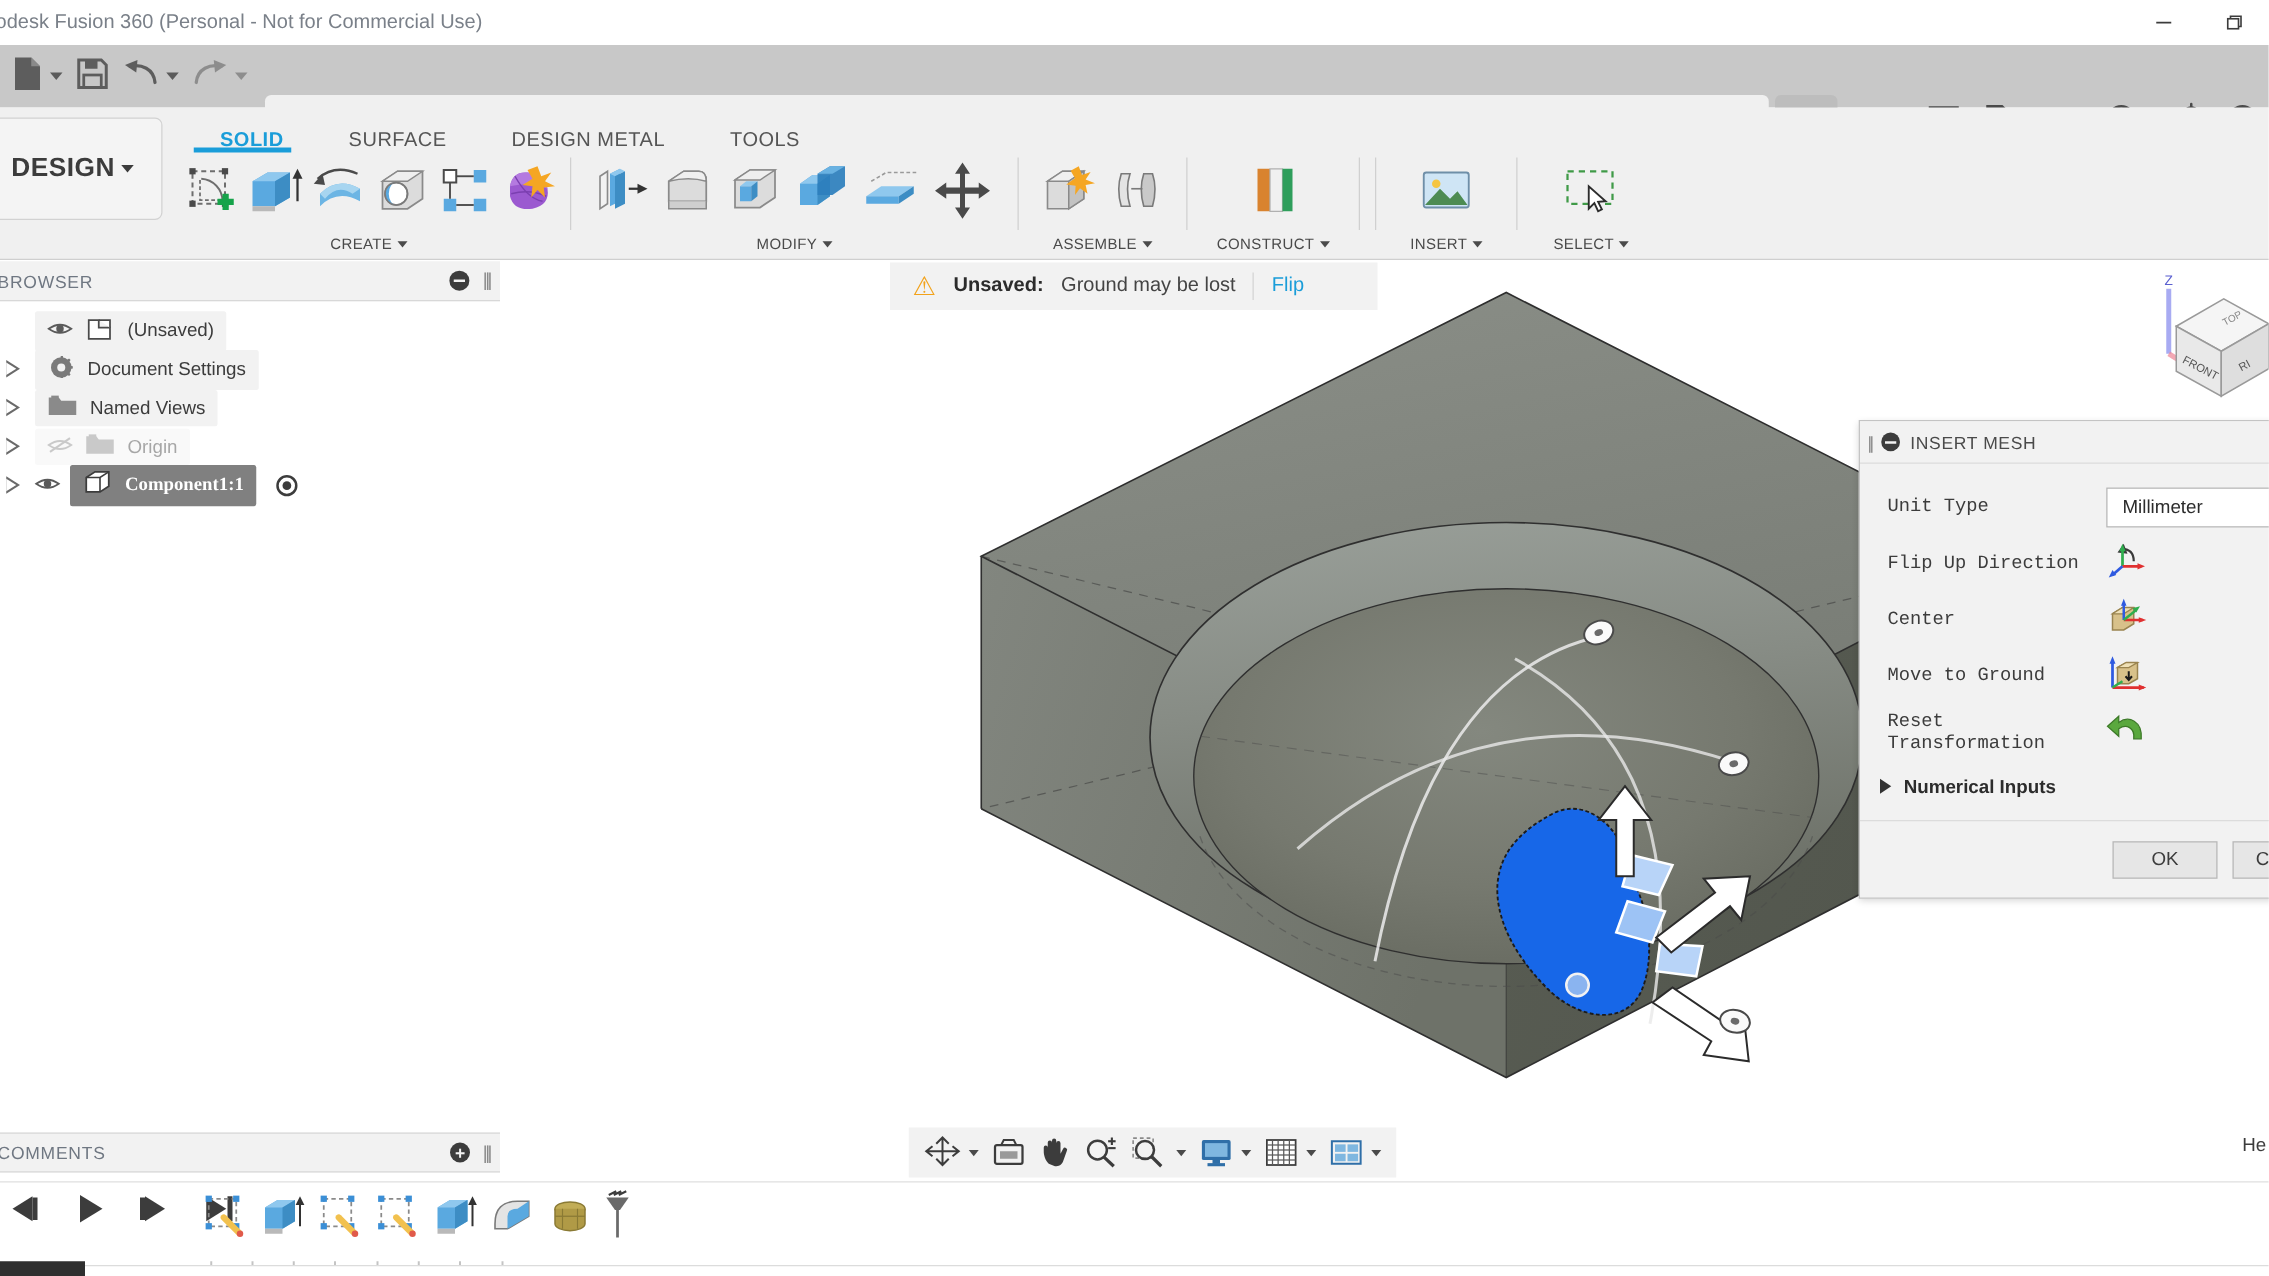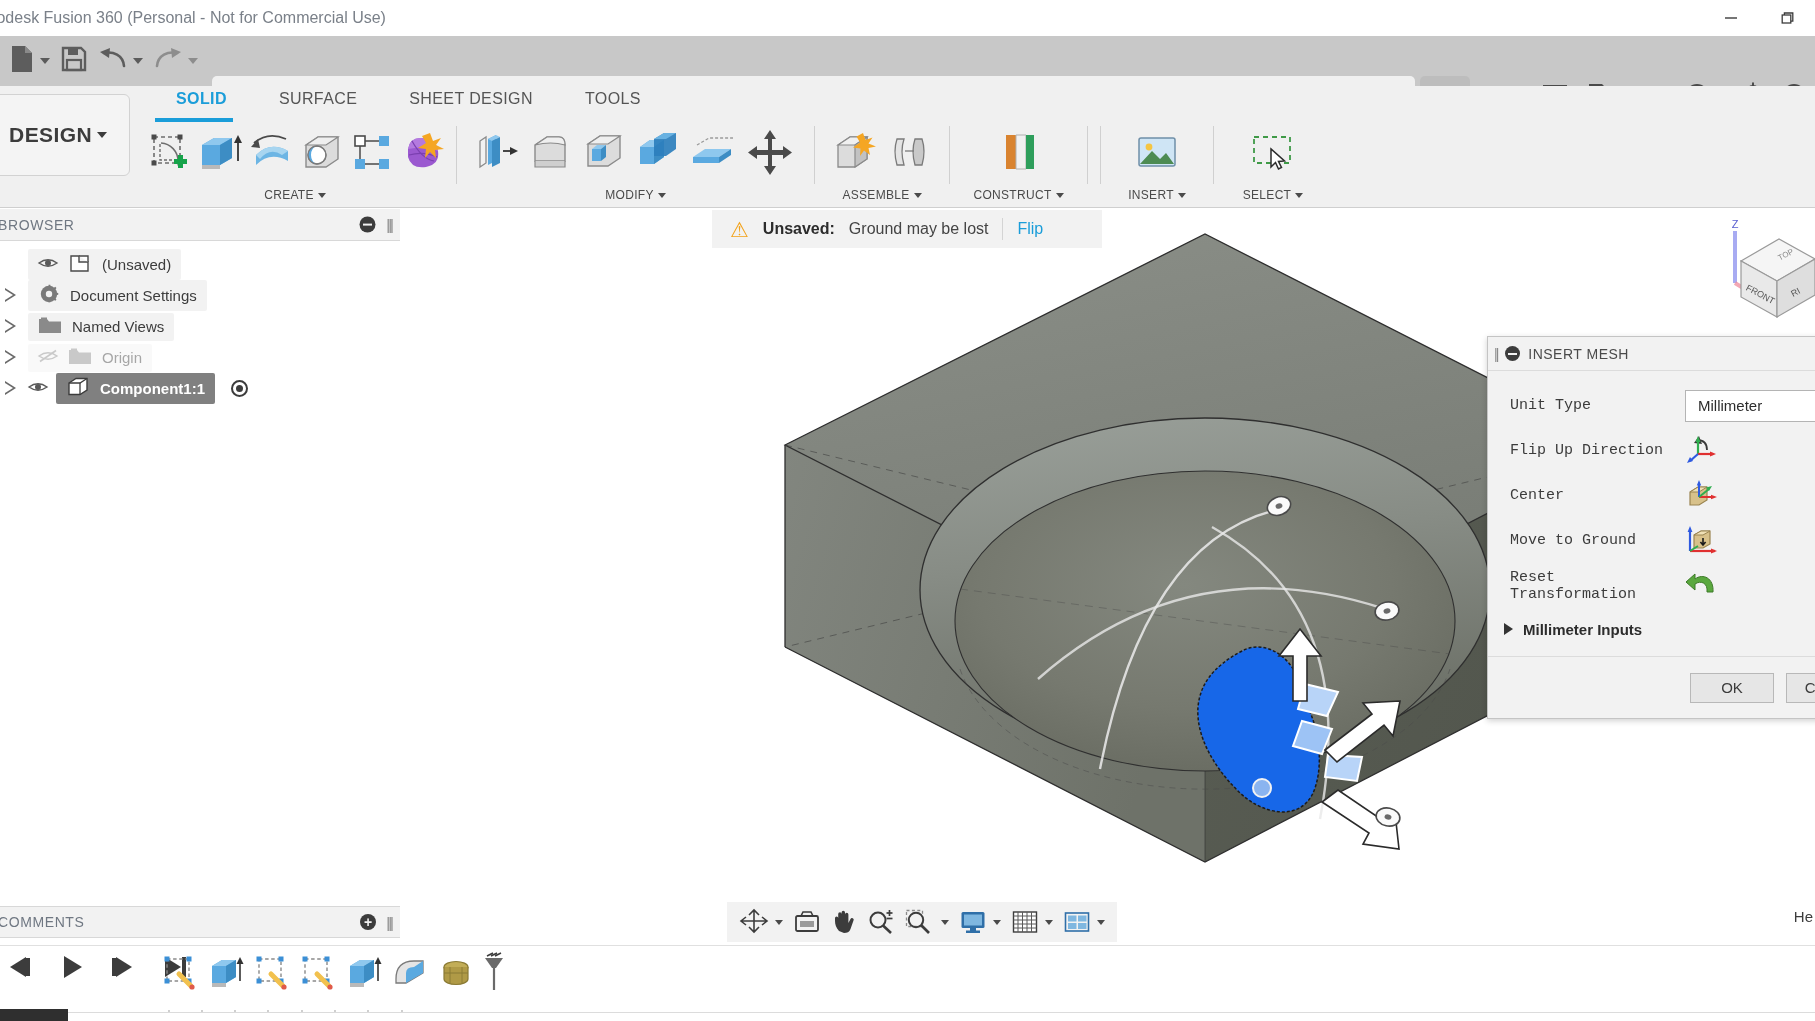--- a/index.html
+++ b/index.html
@@ -73,21 +73,21 @@
     background: #f0f0f0; border-bottom: 1px solid #cfcfcf;
   }
   .design-box {
     position: absolute; left: -60px; top: 8px; width: 190px; height: 82px;
     background: #f4f4f4; border: 1px solid #d2d2d2; border-radius: 6px;
     display: flex; align-items: center; justify-content: flex-end; padding-right: 22px;
   }
   .design-label { font-size: 21px; color: #3c3c3c; font-weight: 600; letter-spacing: .4px; }
 
   .tabs {
-    position: absolute; left: 150px; top: 4px; height: 26px; display: flex; align-items: flex-start; gap: 0;
+    position: absolute; left: 150px; top: 18px; height: 26px; display: flex; align-items: flex-start; gap: 0;
   }
   .rtab {
     font-size: 16px; color: #555; padding: 0 26px; letter-spacing: .4px; white-space: nowrap;
   }
   .rtab.active { color: #1a9dd9; font-weight: 600; }
   .tab-underline {
     position: absolute; left: 155px; top: 32px; width: 78px; height: 4px; background: #1a9dd9;
   }
 
   .panels { position: absolute; left: 140px; top: 36px; height: 86px; display: flex; align-items: flex-start; }
@@ -131,21 +131,21 @@
     content: ""; position: absolute; left: 0; top: 0;
     border-top: 7.5px solid transparent; border-bottom: 7.5px solid transparent;
     border-left: 11px solid #6a6a6a;
   }
   .tri-o::after {
     content: ""; position: absolute; left: 0; top: 2px;
     border-top: 5.5px solid transparent; border-bottom: 5.5px solid transparent;
     border-left: 8px solid #ffffff;
   }
   .tlabel-bg { background: #f2f2f2; padding: 3px 10px; border-radius: 2px; text-align: right; }
-  .trow.selected .tlabel-bg { background: #808080; color: #ffffff; font-weight: 700; }
+  .trow.selected .tlabel-bg { background: #808080; color: #ffffff; font-weight: 700; font-family: Liberation Serif, serif; }
   .radio-dot {
     width: 17px; height: 17px; border-radius: 50%; border: 2px solid #3c3c3c;
     display: inline-flex; align-items: center; justify-content: center; margin-left: 10px;
   }
   .radio-dot i { width: 7px; height: 7px; border-radius: 50%; background: #3c3c3c; display: block; }
 
   
   .canvas {
     position: absolute; left: 400px; top: 209px; width: 1415px; height: 703px;
     background: #ffffff; overflow: hidden;
@@ -382,21 +382,21 @@
   <div class="ribbon">
 
     <div class="design-box">
       <span class="design-label">DESIGN</span>
       <span class="caret-dn" style="border-top-color:#3c3c3c"></span>
     </div>
 
     <div class="tabs">
       <span class="rtab active">SOLID</span>
       <span class="rtab">SURFACE</span>
-      <span class="rtab">SHEET DESIGN</span>
+      <span class="rtab">DESIGN METAL</span>
       <span class="rtab">TOOLS</span>
     </div>
     <div class="tab-underline"></div>
 
     <div class="panels">
 
       <div class="panel" style="width:310px">
         <div class="panel-icons">
           <div class="tool">
             <svg width="44" height="44" viewBox="0 0 44 44">
@@ -897,21 +897,21 @@
         <span class="dlabel">Reset Transformation</span>
         <span>
           <svg width="32" height="28" viewBox="0 0 32 28">
             <path d="M28 22 C29 8 18 3 10 9 L10 4 L1 12 L10 20 L10 14 C16 10 23 13 22 22 Z" fill="#5aa83e" stroke="#3d7a28" stroke-width="1"></path>
           </svg>
         </span>
       </div>
 
       <div class="drow expander">
         <span class="tri-r"></span>
-        <span>Millimeter Inputs</span>
+        <span>Numerical Inputs</span>
       </div>
     </div>
 
     <div class="dlg-foot">
       <div class="dbtn">OK</div>
       <div class="dbtn">Cancel</div>
     </div>
   </div>
 
   <div class="navbar">

